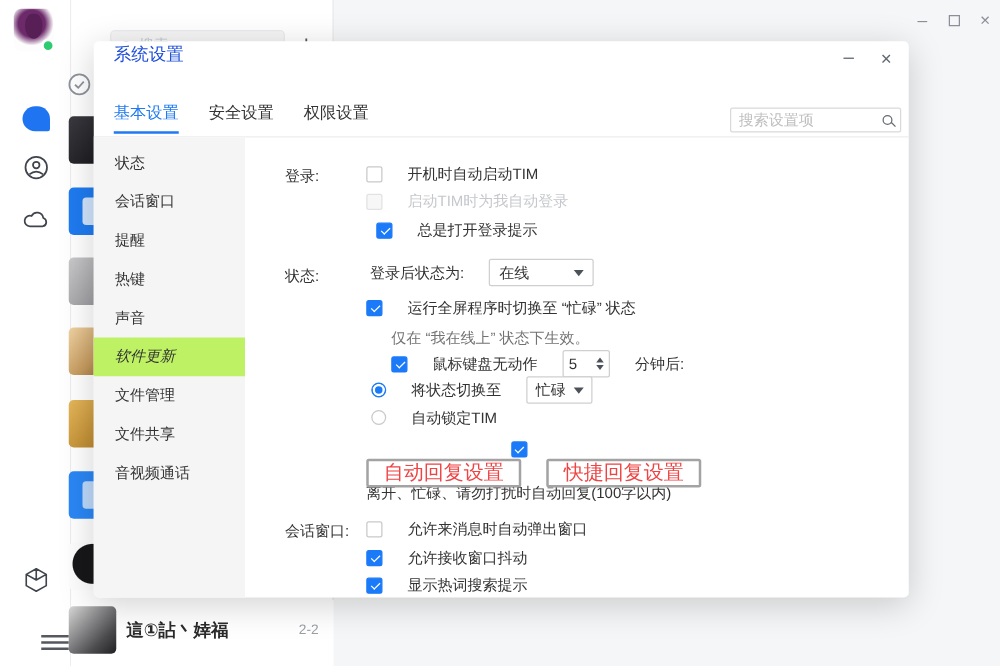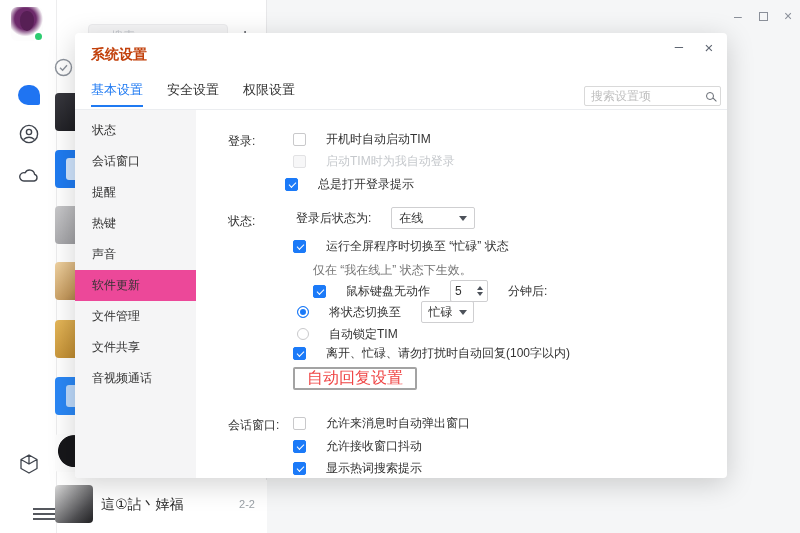--- a/index.html
+++ b/index.html
@@ -39,50 +39,50 @@
                  background:#cfe4fd; border-radius:3px; }
   .la3 { background:linear-gradient(135deg,#c9c9cb,#8f8f93); }
   .la4 { background:linear-gradient(135deg,#f0d3a2,#c59a5e 60%,#8a6233); }
   .la5 { background:linear-gradient(135deg,#e5b75a,#b07b22); }
   .la6 { background:#2a87f5; }
   .la6::before { content:""; position:absolute; left:11px; top:8px; width:16px; height:22px;
                  background:#bcd9fb; border-radius:3px; }
   .la7 { background:radial-gradient(circle at 50% 45%, #17171a 0 55%, #fdfdfd 58%); }
   .la8 { background:linear-gradient(135deg,#d8d8d8,#4d4d50 70%,#202022); }
   .chat-item-bottom { position:absolute; left:0; top:480px; width:210px; height:53px; background:#fff; }
-  .chat-item-bottom .name { position:absolute; left:44px; top:16px; font-size:14px; color:#2b2b2b; }
+  .chat-item-bottom .name { position:absolute; left:44px; top:16px; font-size:14px; color:#2b2b2b;font-weight:bold; }
   .chat-item-bottom .time { position:absolute; right:12px; top:18px; font-size:11px; color:#9aa0a6; }
 
   
   .winctl { position:absolute; top:6px; color:#8a8f99; z-index:1; font-size:14px; text-align:center;
             width:20px; height:20px; line-height:20px; }
   .sq { display:inline-block; width:9px; height:9px; border:1px solid #8a8f99; }
 
   
   .dialog { position:absolute; left:75px; top:33px; width:652px; height:445px; background:#fff;
             border-radius:4px; box-shadow:0 6px 28px rgba(0,0,0,.18); z-index:5; }
-  .dlg-title { position:absolute; left:16px; top:13px; font-size:14px; color:#c2410c;font-weight:bold; }
+  .dlg-title { position:absolute; left:16px; top:2px; font-size:14px; color:#1d4ed8; }
   .dlg-ctl { position:absolute; top:5px; width:20px; height:20px; line-height:20px; text-align:center;
              color:#5f6672; font-size:15px; }
   .tabbar { position:absolute; left:0; top:42px; width:652px; height:35px; border-bottom:1px solid #ebedf0; }
   .tab { position:absolute; top:0; height:34px; line-height:30px; font-size:13px; color:#333; }
   .tab.active { color:#1f7af2; }
   .tab.active::after { content:""; position:absolute; left:0; right:0; bottom:2px; height:2px; background:#1f7af2; }
   .dlg-search { position:absolute; right:6px; top:53px; width:137px; height:20px; border:1px solid #d9d9d9;
                 border-radius:2px; display:flex; align-items:center; padding:0 6px; }
   .dlg-search .ph { flex:1; color:#bfbfbf; font-size:12px; }
   .mag { width:8px; height:8px; border:1.4px solid #666b73; border-radius:50%; position:relative; flex:none; }
   .mag::after { content:""; position:absolute; width:5px; height:1.4px; background:#666b73;
                 transform:rotate(45deg); right:-4px; bottom:-1px; }
 
   .dlg-nav { position:absolute; left:0; top:77px; bottom:0; width:121px; background:#f5f5f6;
              border-radius:0 0 0 4px; padding-top:5px; }
   .nav-item { height:31px; line-height:31px; padding-left:17px; font-size:12px; color:#333; }
   .nav-item.sel { background:#fff; }
-  .nav-item.hov { background:#ec4899; }
+  .nav-item.hov { background:#bef264;font-style:italic; }
 
   .row { position:absolute; display:flex; align-items:center; gap:20px; height:22px; white-space:nowrap; }
   .seclabel { position:absolute; font-size:12px; color:#333; }
   .hint { color:#737373; }
   .dis { color:#c5c8cc; }
 
   .cb { width:13px; height:13px; border:1px solid #c9c9cb; border-radius:2px; background:#fff; position:relative; flex:none; }
   .cb.on { background:#1b7af8; border-color:#1b7af8; }
   .cb.on::after { content:""; position:absolute; left:2.5px; top:3px; width:6px; height:3px;
                   border-left:1.6px solid #fff; border-bottom:1.6px solid #fff; transform:rotate(-45deg); }
@@ -203,21 +203,21 @@
 
   <div class="seclabel" style="left:153px; top:100px;">登录:</div>
   <div class="row" style="left:218px; top:95px;">
     <span class="cb"></span>
     <span>开机时自动启动TIM</span>
   </div>
   <div class="row" style="left:218px; top:117px;">
     <span class="cb dis"></span>
     <span class="dis">启动TIM时为我自动登录</span>
   </div>
-  <div class="row" style="left:210px; top:140px;justify-content:flex-end;">
+  <div class="row" style="left:226px; top:140px;justify-content:flex-end;">
     <span class="cb on"></span>
     <span>总是打开登录提示</span>
   </div>
 
   <div class="seclabel" style="left:153px; top:180px;">状态:</div>
   <div class="row" style="left:221px; top:174px;">
     <span>登录后状态为:</span>
     <span class="dropdown dd-online">
       <span>在线</span>
       <span class="caret"></span>
@@ -245,26 +245,27 @@
     <span>将状态切换至</span>
     <span class="dropdown dd-busy">
       <span>忙碌</span>
       <span class="caret"></span>
     </span>
   </div>
   <div class="row" style="left:222px; top:290px;">
     <span class="radio"></span>
     <span>自动锁定TIM</span>
   </div>
-  <div class="row" style="left:218px; top:309px;">
+  <div class="row" style="left:218px; top:320px;flex-direction:column;">
     <span class="cb on"></span>
     <span>离开、忙碌、请勿打扰时自动回复(100字以内)</span>
   </div>
   <div class="row" style="left:218px; top:334px;">
     <button class="btn">自动回复设置</button>
+    <button class="btn">快捷回复设置</button>
   </div>
 
   <div class="seclabel" style="left:153px; top:384px;">会话窗口:</div>
   <div class="row" style="left:218px; top:379px;">
     <span class="cb"></span>
     <span>允许来消息时自动弹出窗口</span>
   </div>
   <div class="row" style="left:218px; top:402px;">
     <span class="cb on"></span>
     <span>允许接收窗口抖动</span>

